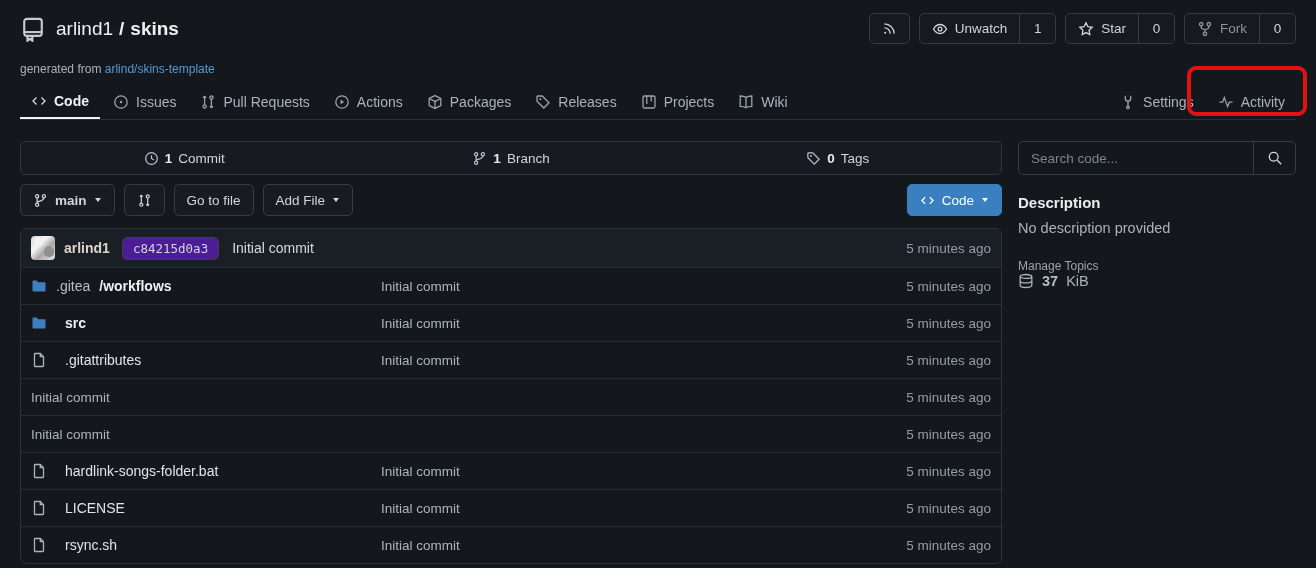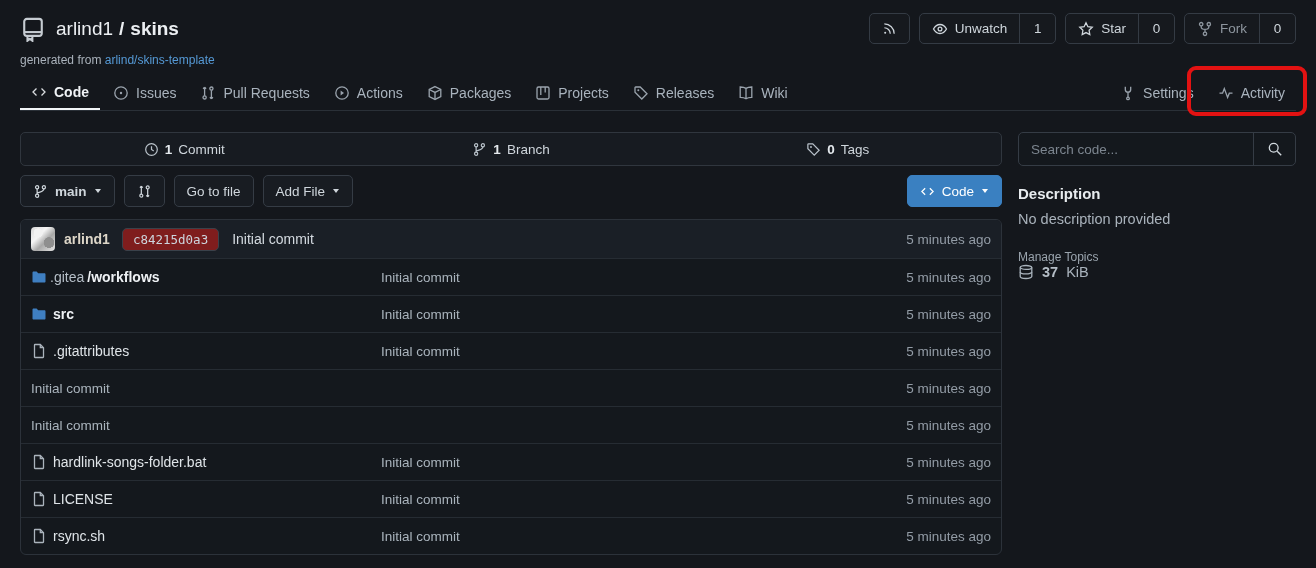--- a/index.html
+++ b/index.html
@@ -19,21 +19,21 @@
   .repo-icon { color:#c6ccd2; margin-right:10px; }
   .repo-title { font-size:19px; font-weight:400; color:#eceff2; display:flex; gap:6px; align-items:baseline;}
   .repo-title .owner { color:#eceff2; }
   .repo-title .sep { color:#eceff2; font-weight:700; }
   .repo-title .name { font-weight:700; }
   .hdr-actions { margin-left:auto; display:flex; gap:9px; }
   .btn-group { display:flex; align-items:stretch; height:31px; border:1px solid #343b44; border-radius:5px; background:#16191e; overflow:hidden; }
   .btn-group .seg { display:flex; align-items:center; gap:7px; padding:0 12px; color:#cfd6dc; font-size:13.5px; cursor:pointer; }
   .btn-group .seg.count { border-left:1px solid #343b44; min-width:36px; justify-content:center; }
   .btn-group .seg.dim { color:#8d959e; }
-  .generated { margin-top:9px; font-size:12px; color:#aab2bb; }
+  .generated { margin-top:18px; font-size:12px; color:#aab2bb; }
   .generated a { color:#5599d5; }
 
   
   nav { margin-top:9px; display:flex; align-items:stretch; border-bottom:1px solid #2a3037; height:35px; gap:2px; }
   .tab { display:flex; align-items:center; gap:7px; padding:0 11px; color:#a9b3bd; font-size:14px; cursor:pointer; }
   .tab svg { opacity:.9; }
   .tab.active { color:#f0f3f6; font-weight:700; border-bottom:2px solid #f2f5f7; }
   .tab.settings { margin-left:auto; }
 
   
@@ -59,26 +59,26 @@
   
   .file-table { margin-top:12px; border:1px solid #2c323a; border-radius:6px; overflow:hidden; background:#14181d; }
   .commit-row { display:flex; align-items:center; height:38px; padding:0 10px; background:#1a1f26; }
   .avatar { width:24px; height:24px; border-radius:4px; flex:none;
     background:
       radial-gradient(circle at 30% 25%, #f2f2f2 0 18%, transparent 19%),
       radial-gradient(circle at 75% 65%, #8f8f8f 0 22%, transparent 23%),
       linear-gradient(135deg,#d8d8d8 0%,#f5f5f5 35%,#a8a8a8 60%,#e6e6e6 100%);
   }
   .commit-row .author { font-weight:700; margin-left:9px; color:#ddd6c8; }
-  .hash-chip { margin-left:12px; font-family:"DejaVu Sans Mono", monospace; font-size:12.5px; color:#cdd5dd; background:#7f1d1d; border:1px solid #3a414a; border-radius:5px; padding:3px 10px; cursor:pointer; }
+  .hash-chip { margin-left:12px; font-family:"DejaVu Sans Mono", monospace; font-size:12.5px; color:#cdd5dd; background:#4c1d95; border:1px solid #3a414a; border-radius:5px; padding:3px 10px; cursor:pointer; }
   .commit-row .msg { margin-left:13px; color:#d4dae0; }
   .time { margin-left:auto; color:#939ca6; font-size:13.5px; }
 
   .frow { display:grid; grid-template-columns:350px 1fr auto; align-items:center; height:37px; padding:0 10px; border-top:1px solid #262c33; }
-  .fname { display:flex; align-items:center; gap:3px; overflow:hidden; white-space:nowrap; cursor:pointer; }
+  .fname { display:flex; align-items:center; gap:9px; overflow:hidden; white-space:nowrap; cursor:pointer; }
   .fname .prefix { color:#b6bfc8; }
   .fname .nm { color:#dfe4e8; }
   .frow.folder .nm { font-weight:700; color:#eef1f4; }
   .folder-ic { color:#3f7fc1; }
   .file-ic { color:#aab3bc; }
   .fmsg { color:#aab4bd; font-size:13.5px; cursor:pointer; overflow:hidden; white-space:nowrap; }
   .ftime { color:#939ca6; font-size:13.5px; text-align:right; }
 
   
   .search-box { display:flex; height:34px; border:1px solid #353c45; border-radius:5px; background:#14181d; overflow:hidden; }
@@ -189,31 +189,31 @@
     </div>
     <div class="tab">
       <svg width="16" height="16" viewBox="0 0 16 16" class="ic">
           <path d="M8 1.6l5.8 2.9v7L8 14.4l-5.8-2.9v-7z"></path>
           <path d="M2.2 4.5L8 7.4l5.8-2.9M8 7.4v7"></path>
         </svg>
       <span>Packages</span>
     </div>
     <div class="tab">
       <svg width="16" height="16" viewBox="0 0 16 16" class="ic">
+          <path d="M2 2.6c0-.3.3-.6.6-.6h4.6L14 8.8l-5.2 5.2L2 7.2z"></path>
+          <circle cx="5.3" cy="5.3" r="1" fill="currentColor" stroke="none"></circle>
+        </svg>
+      <span>Releases</span>
+    </div>
+    <div class="tab">
+      <svg width="16" height="16" viewBox="0 0 16 16" class="ic">
           <rect x="2" y="2" width="12" height="12" rx="1.5"></rect>
           <path d="M5.8 2v8M10.2 2v5.5"></path>
         </svg>
       <span>Projects</span>
-    </div>
-    <div class="tab">
-      <svg width="16" height="16" viewBox="0 0 16 16" class="ic">
-          <path d="M2 2.6c0-.3.3-.6.6-.6h4.6L14 8.8l-5.2 5.2L2 7.2z"></path>
-          <circle cx="5.3" cy="5.3" r="1" fill="currentColor" stroke="none"></circle>
-        </svg>
-      <span>Releases</span>
     </div>
     <div class="tab">
       <svg width="16" height="16" viewBox="0 0 16 16" class="ic">
           <path d="M8 3.4C6.6 2.4 4.6 2 2.2 2v10.4c2.4 0 4.4.4 5.8 1.4 1.4-1 3.4-1.4 5.8-1.4V2c-2.4 0-4.4.4-5.8 1.4zM8 3.4v10.4"></path>
         </svg>
       <span>Wiki</span>
     </div>
     <div class="tab settings">
       <svg width="16" height="16" viewBox="0 0 16 16" class="ic">
           <path d="M5.3 1.8v2.7a2.7 2.7 0 0 0 5.4 0V1.8M8 7.2v5.2"></path>

